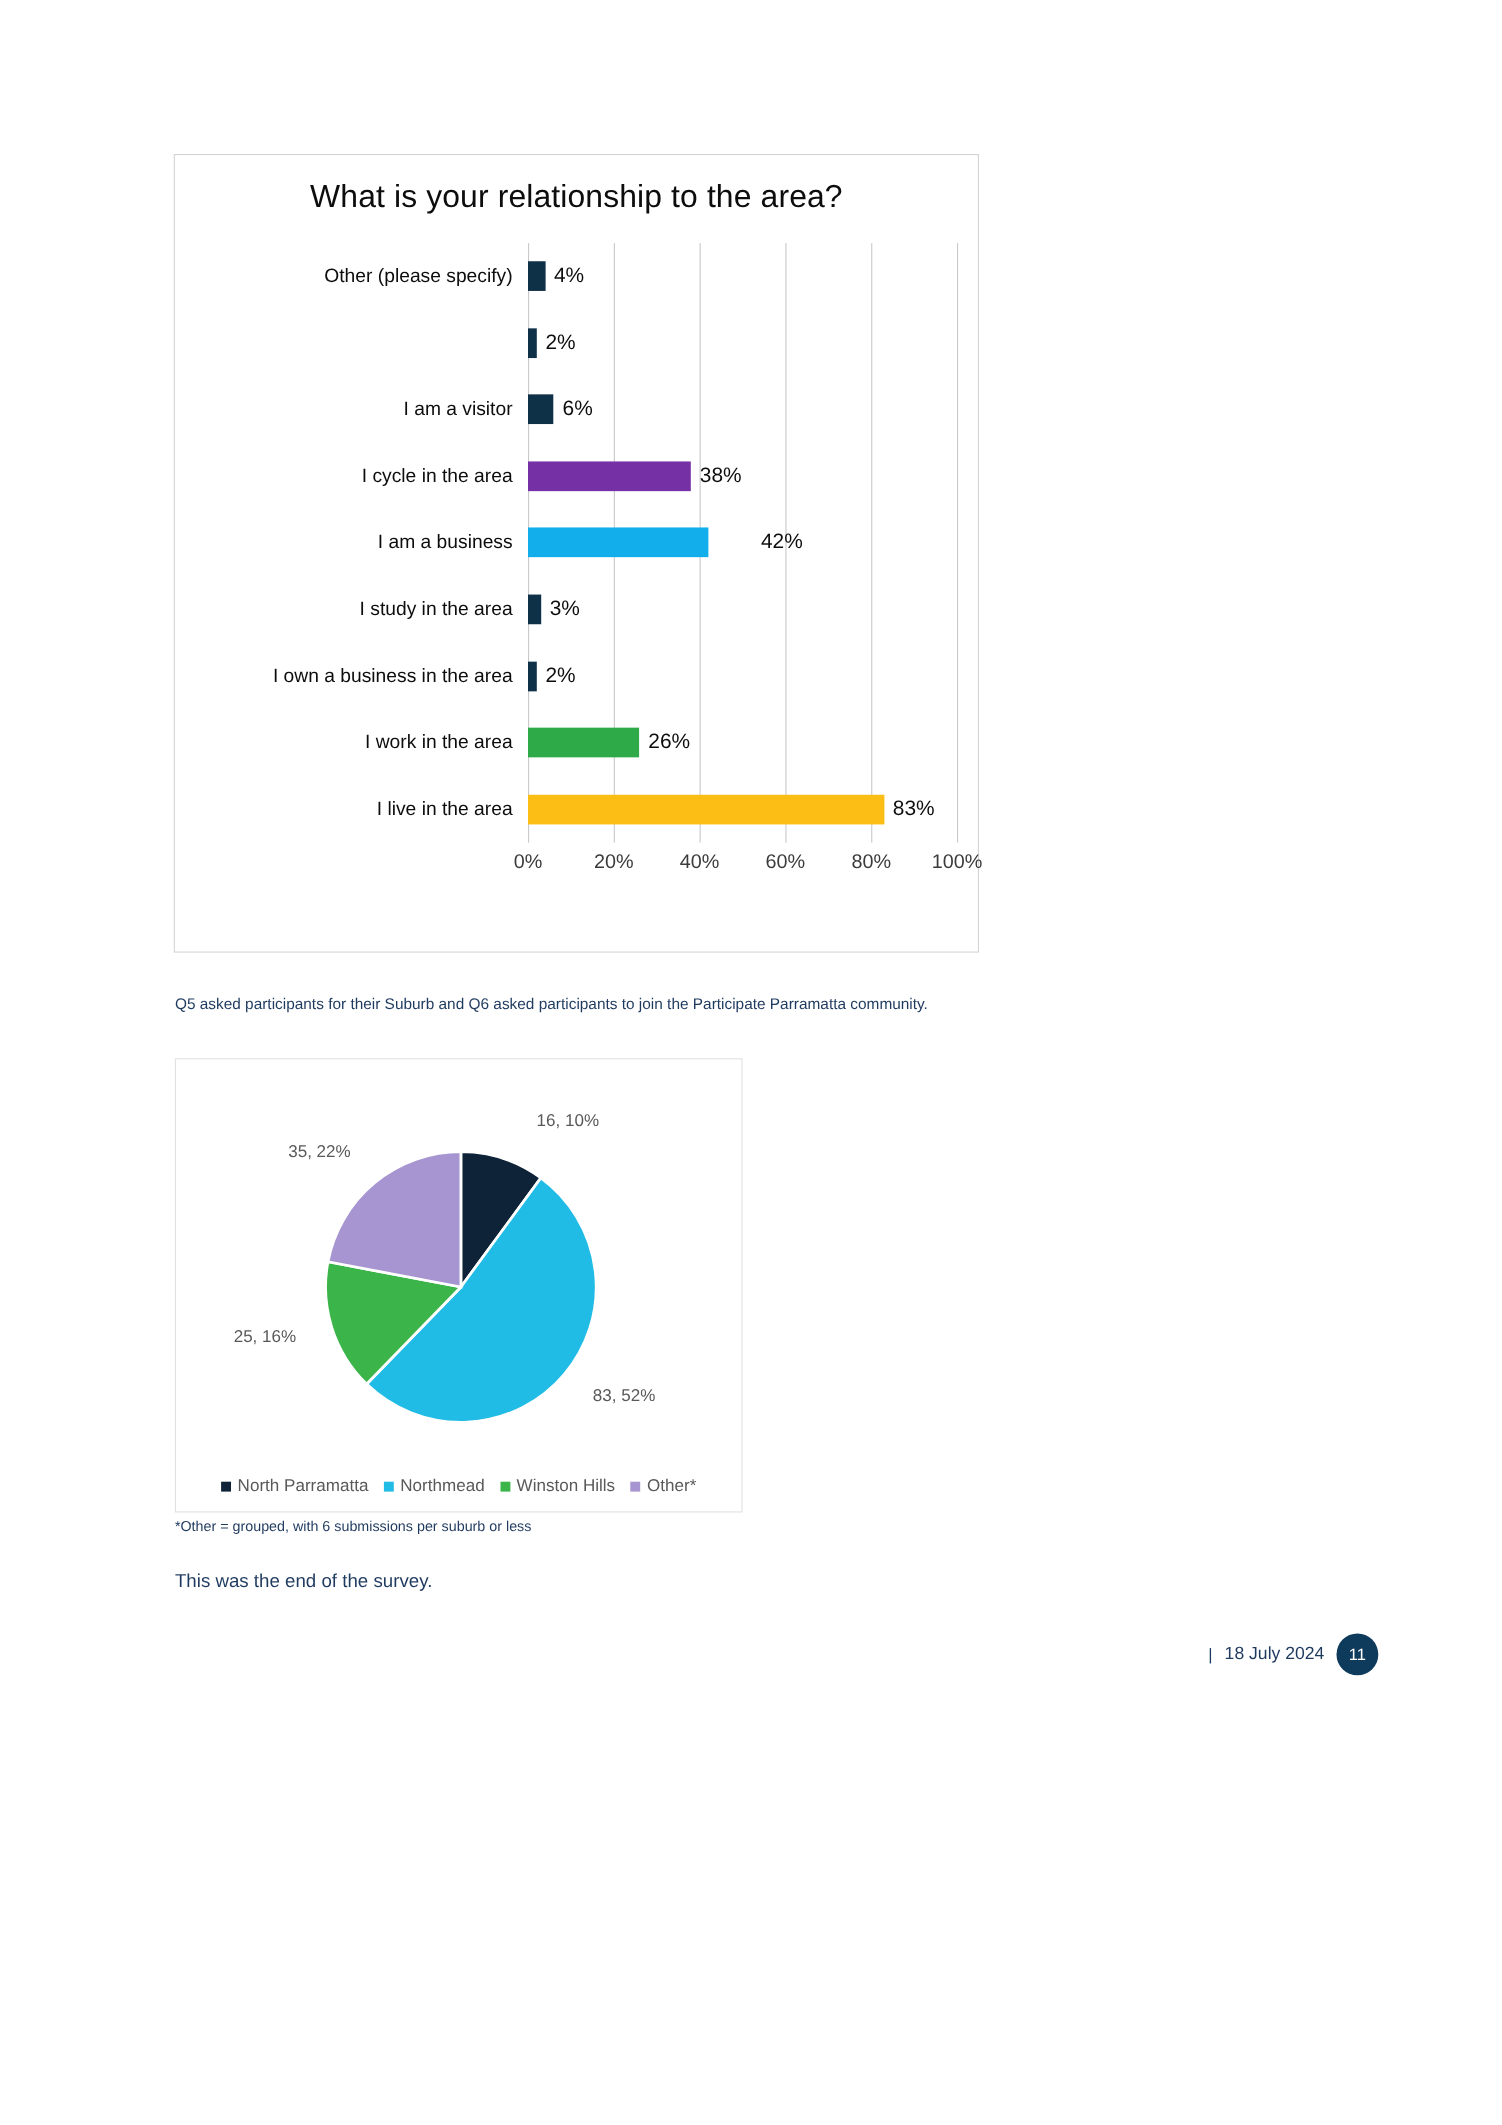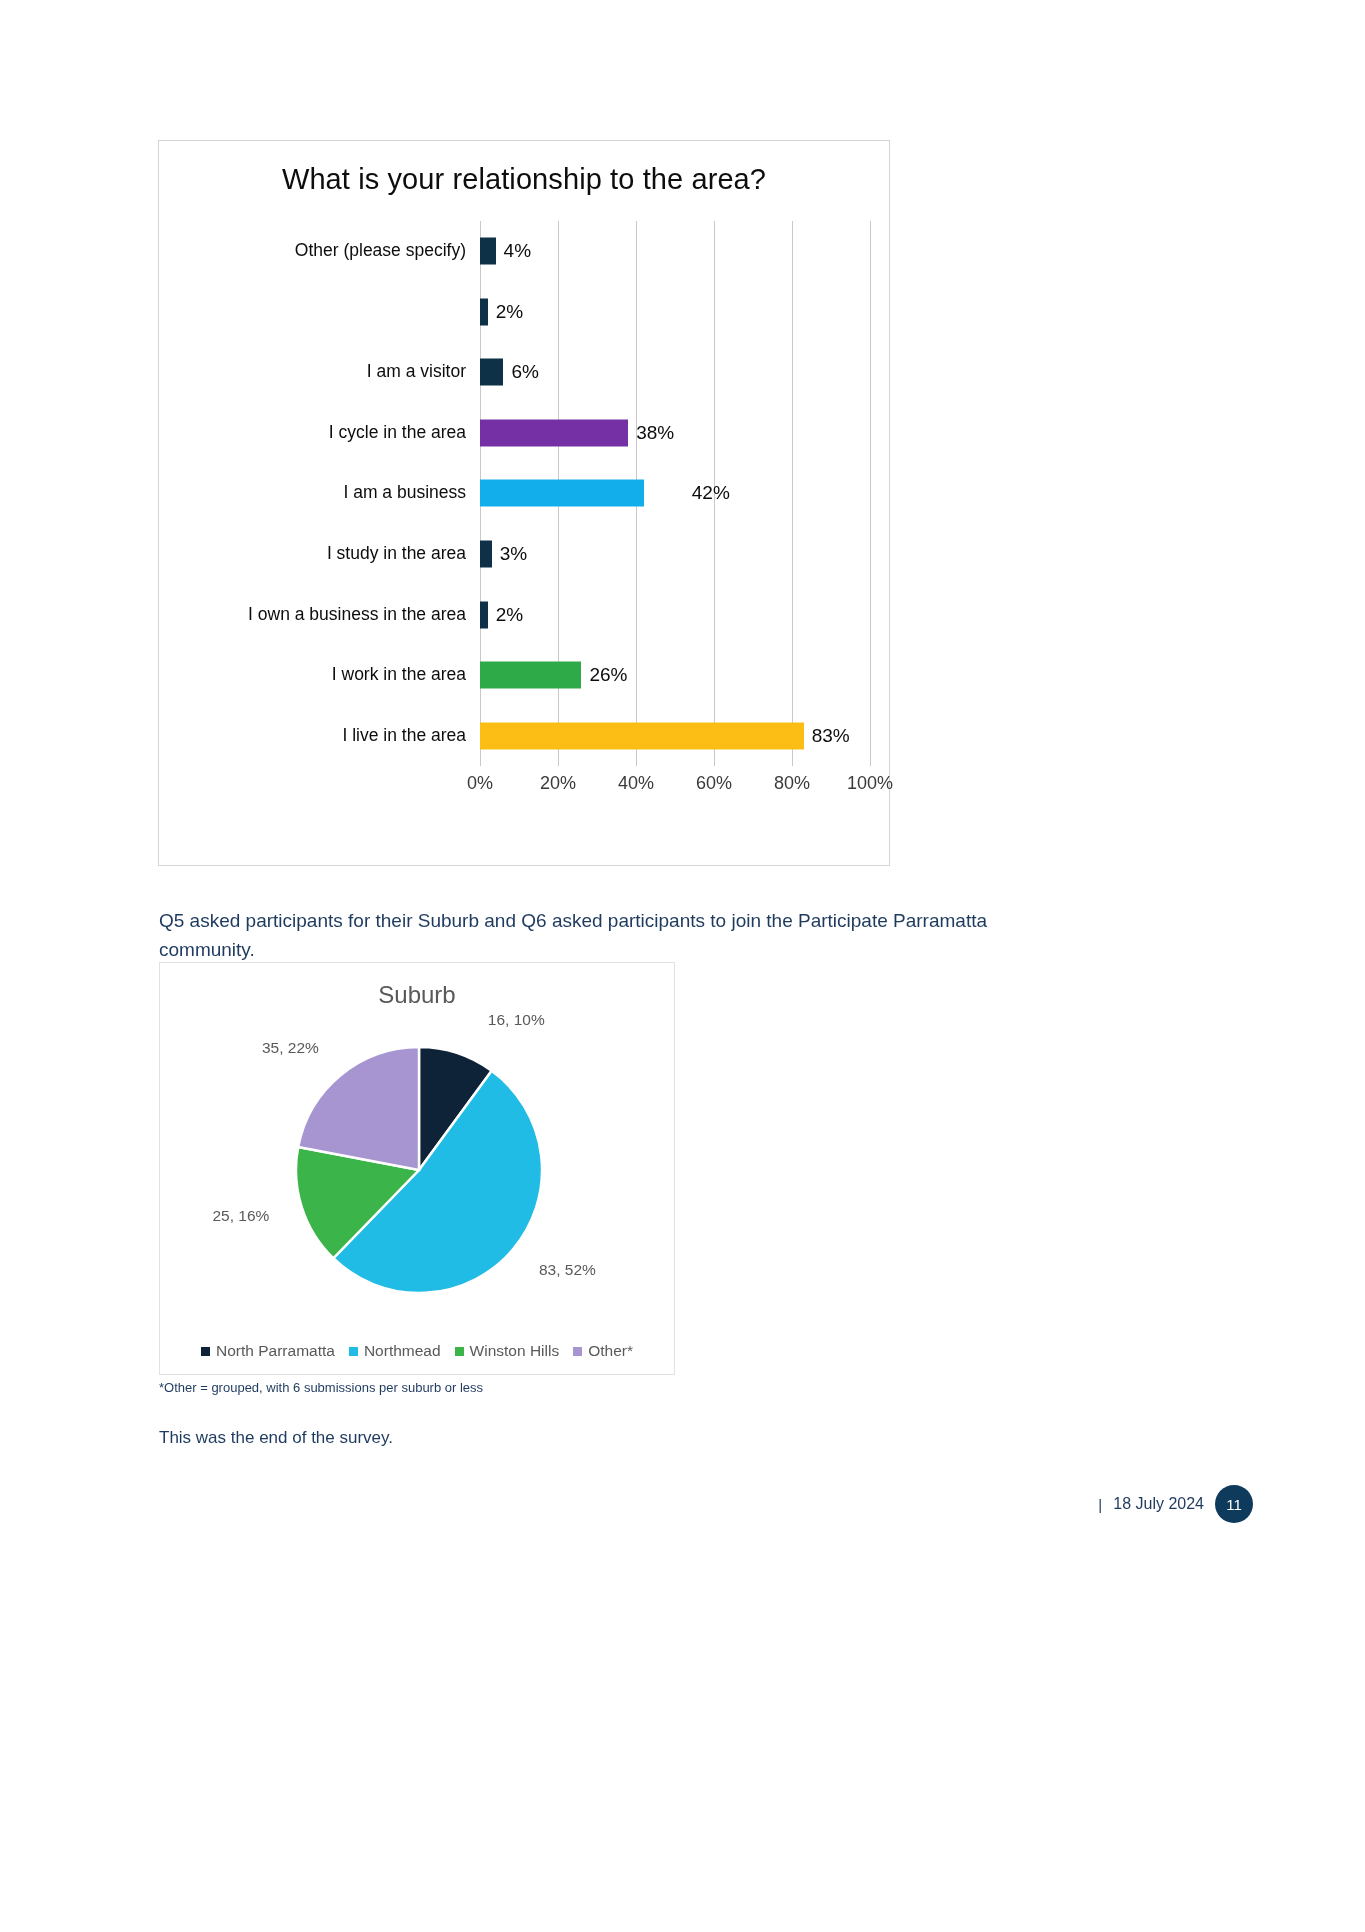--- a/index.html
+++ b/index.html
@@ -110,21 +110,21 @@
     font-size: 28px;
     color: #0d0d0d;
   }
 
   
   #mid-paragraph {
     position: absolute;
     left: 159px;
     top: 888px;
     width: 880px;
-    font-size: 19px;
+    font-size: 14px;
     line-height: 1.5;
     color: #1f3a5f;
   }
 
   
   #pie-chart-panel {
     position: absolute;
     left: 159px;
     top: 962px;
     width: 516px;
@@ -294,21 +294,20 @@
       <span class="axis-tick" style="left: 312px;">80%</span>
       <span class="axis-tick" style="left: 390px;">100%</span>
     </div>
 
 </div>
 
 <p id="mid-paragraph">Q5 asked participants for their Suburb and Q6 asked participants to join the Participate Parramatta community.</p>
 
 <div id="pie-chart-panel">
 
-  <div id="pie-chart-title">Suburb</div>
 
   <div id="pie-svg-wrap">
     <svg id="pie-svg" viewBox="0 0 250 250" width="250" height="250">
         <path d="M 125 125 L 125.00000000000001 2 A 123 123 0 0 1 197.69024948020638 25.777383472792053 Z" fill="#0E2338" stroke="#ffffff" stroke-width="2.5"></path>
         <path d="M 125 125 L 197.69024948020638 25.777383472792053 A 123 123 0 1 1 39.324223425251404 213.25339261645277 Z" fill="#21BCE5" stroke="#ffffff" stroke-width="2.5"></path>
         <path d="M 125 125 L 39.324223425251404 213.25339261645277 A 123 123 0 0 1 4.160490269477876 102.04759515678049 Z" fill="#3BB54A" stroke="#ffffff" stroke-width="2.5"></path>
         <path d="M 125 125 L 4.160490269477876 102.04759515678049 A 123 123 0 0 1 124.99999999999997 2 Z" fill="#A795D1" stroke="#ffffff" stroke-width="2.5"></path>
       </svg>
   </div>
 

